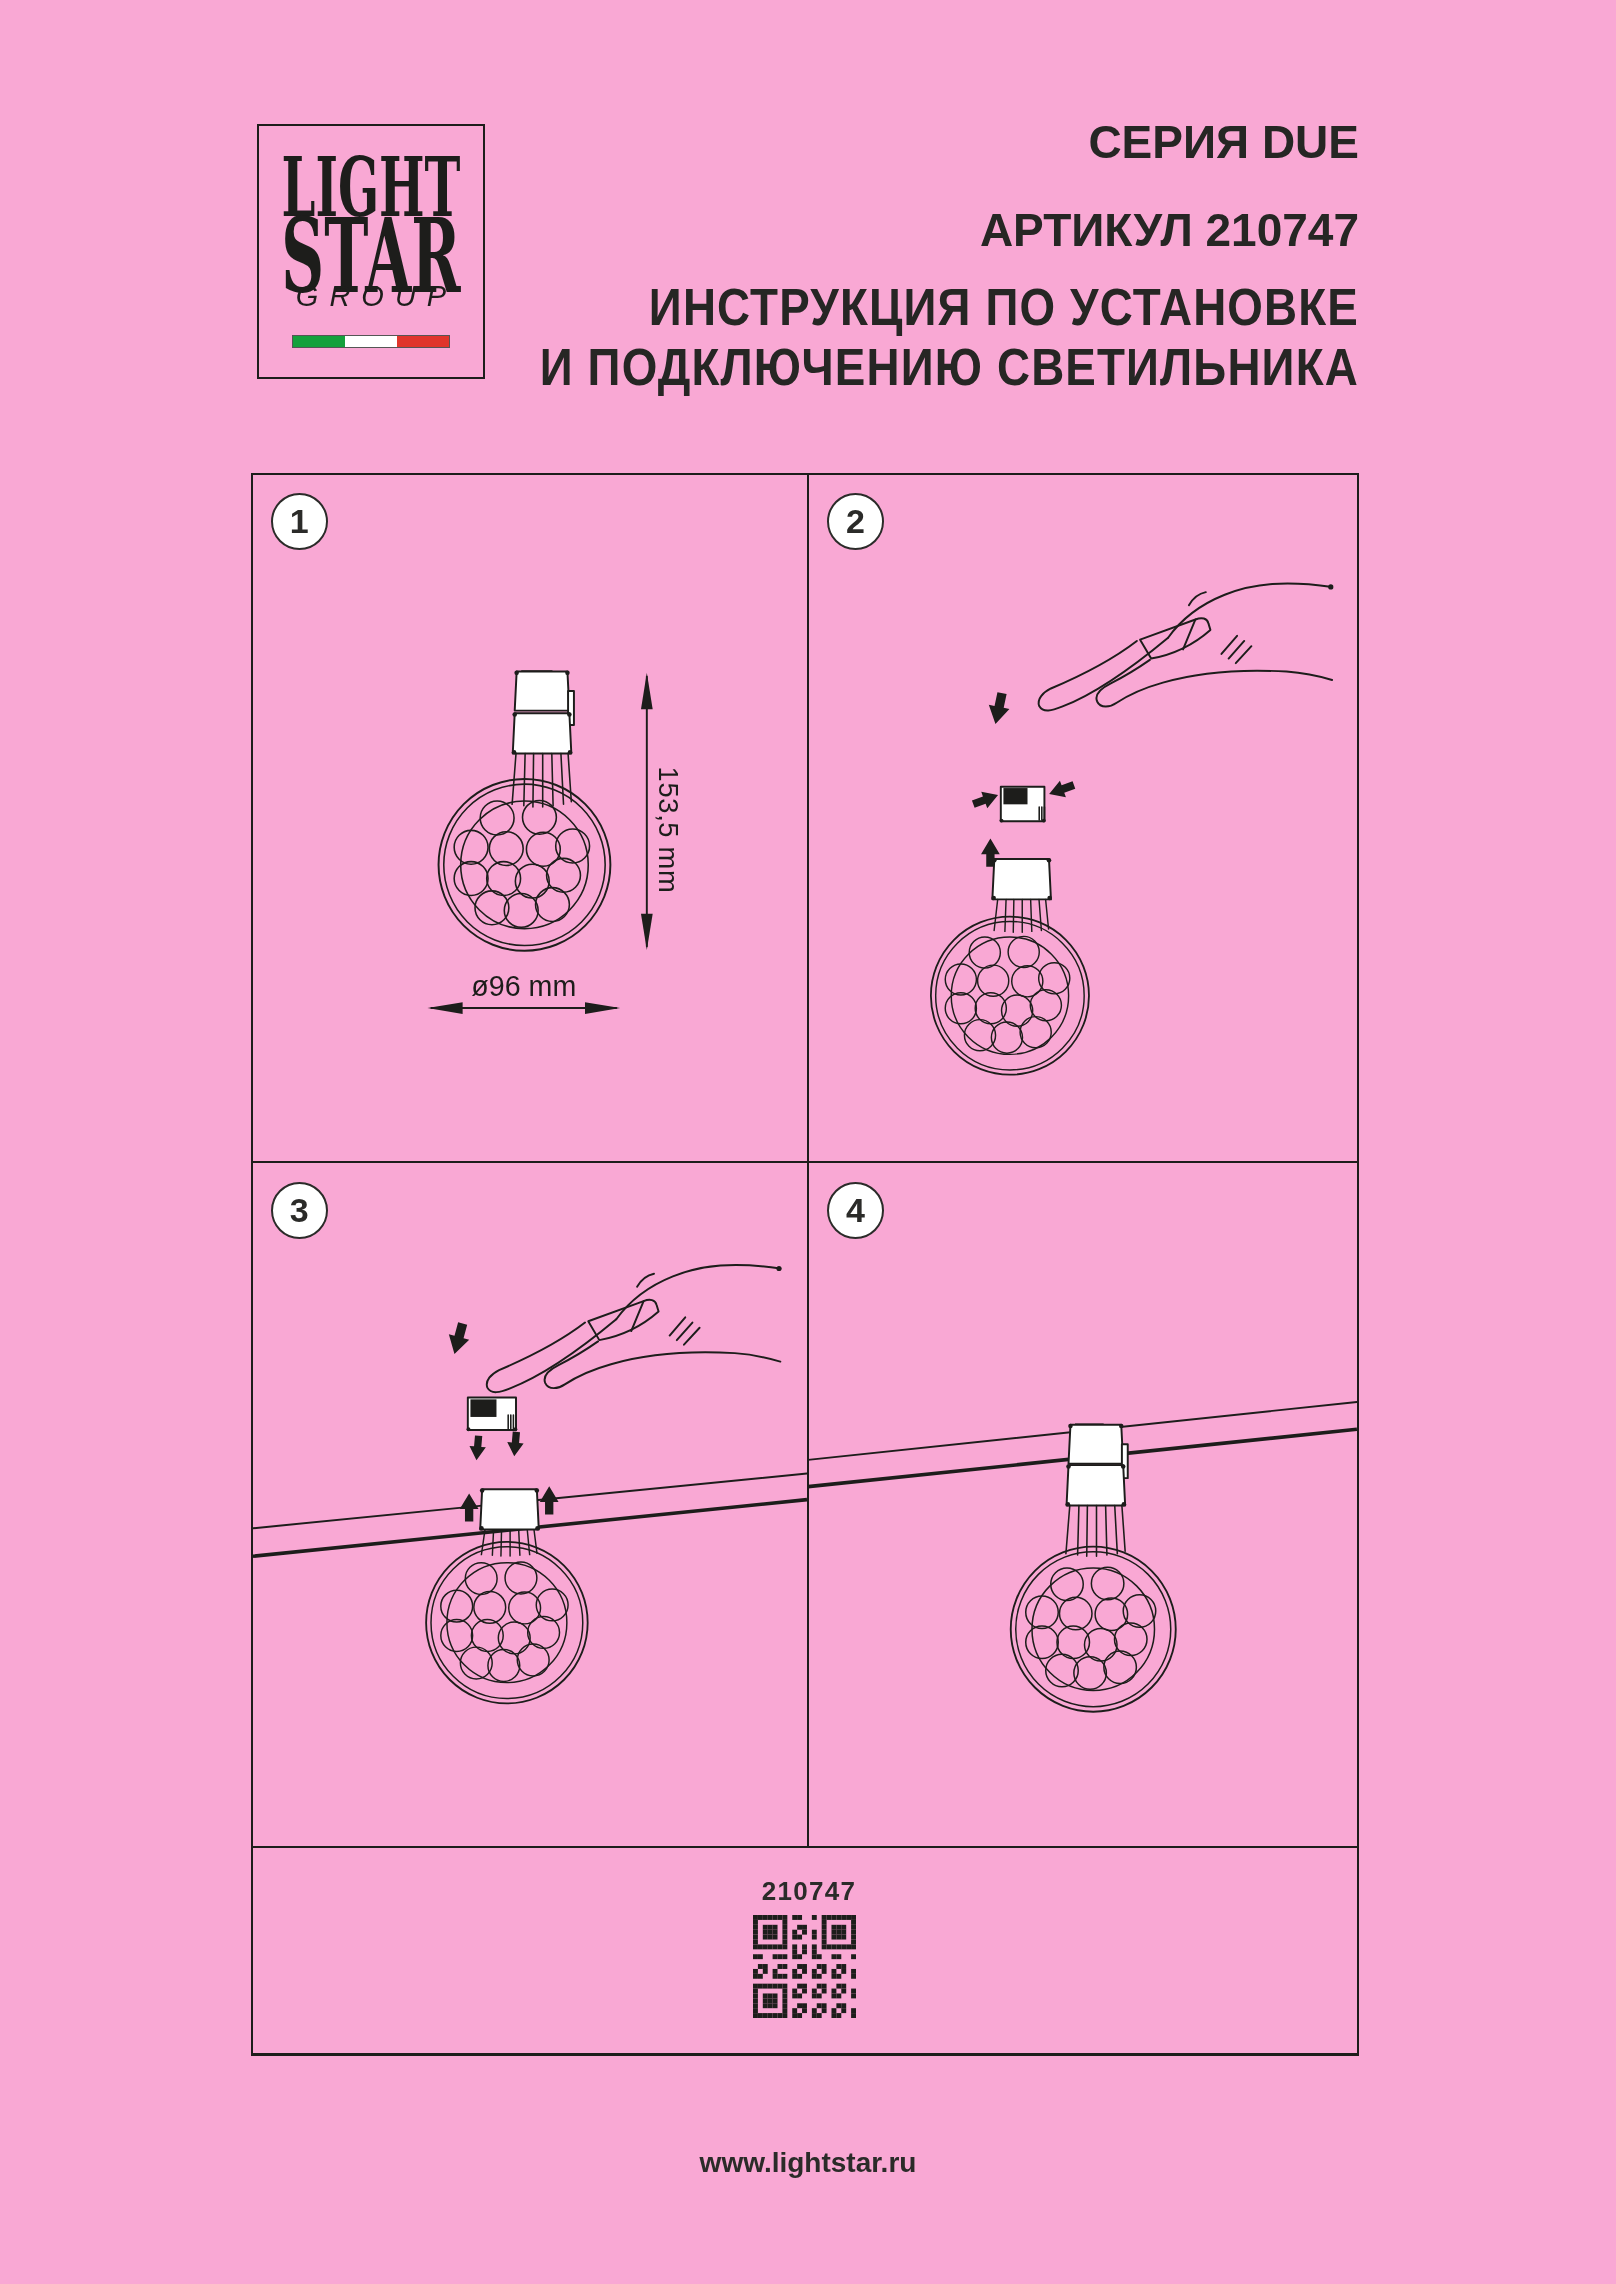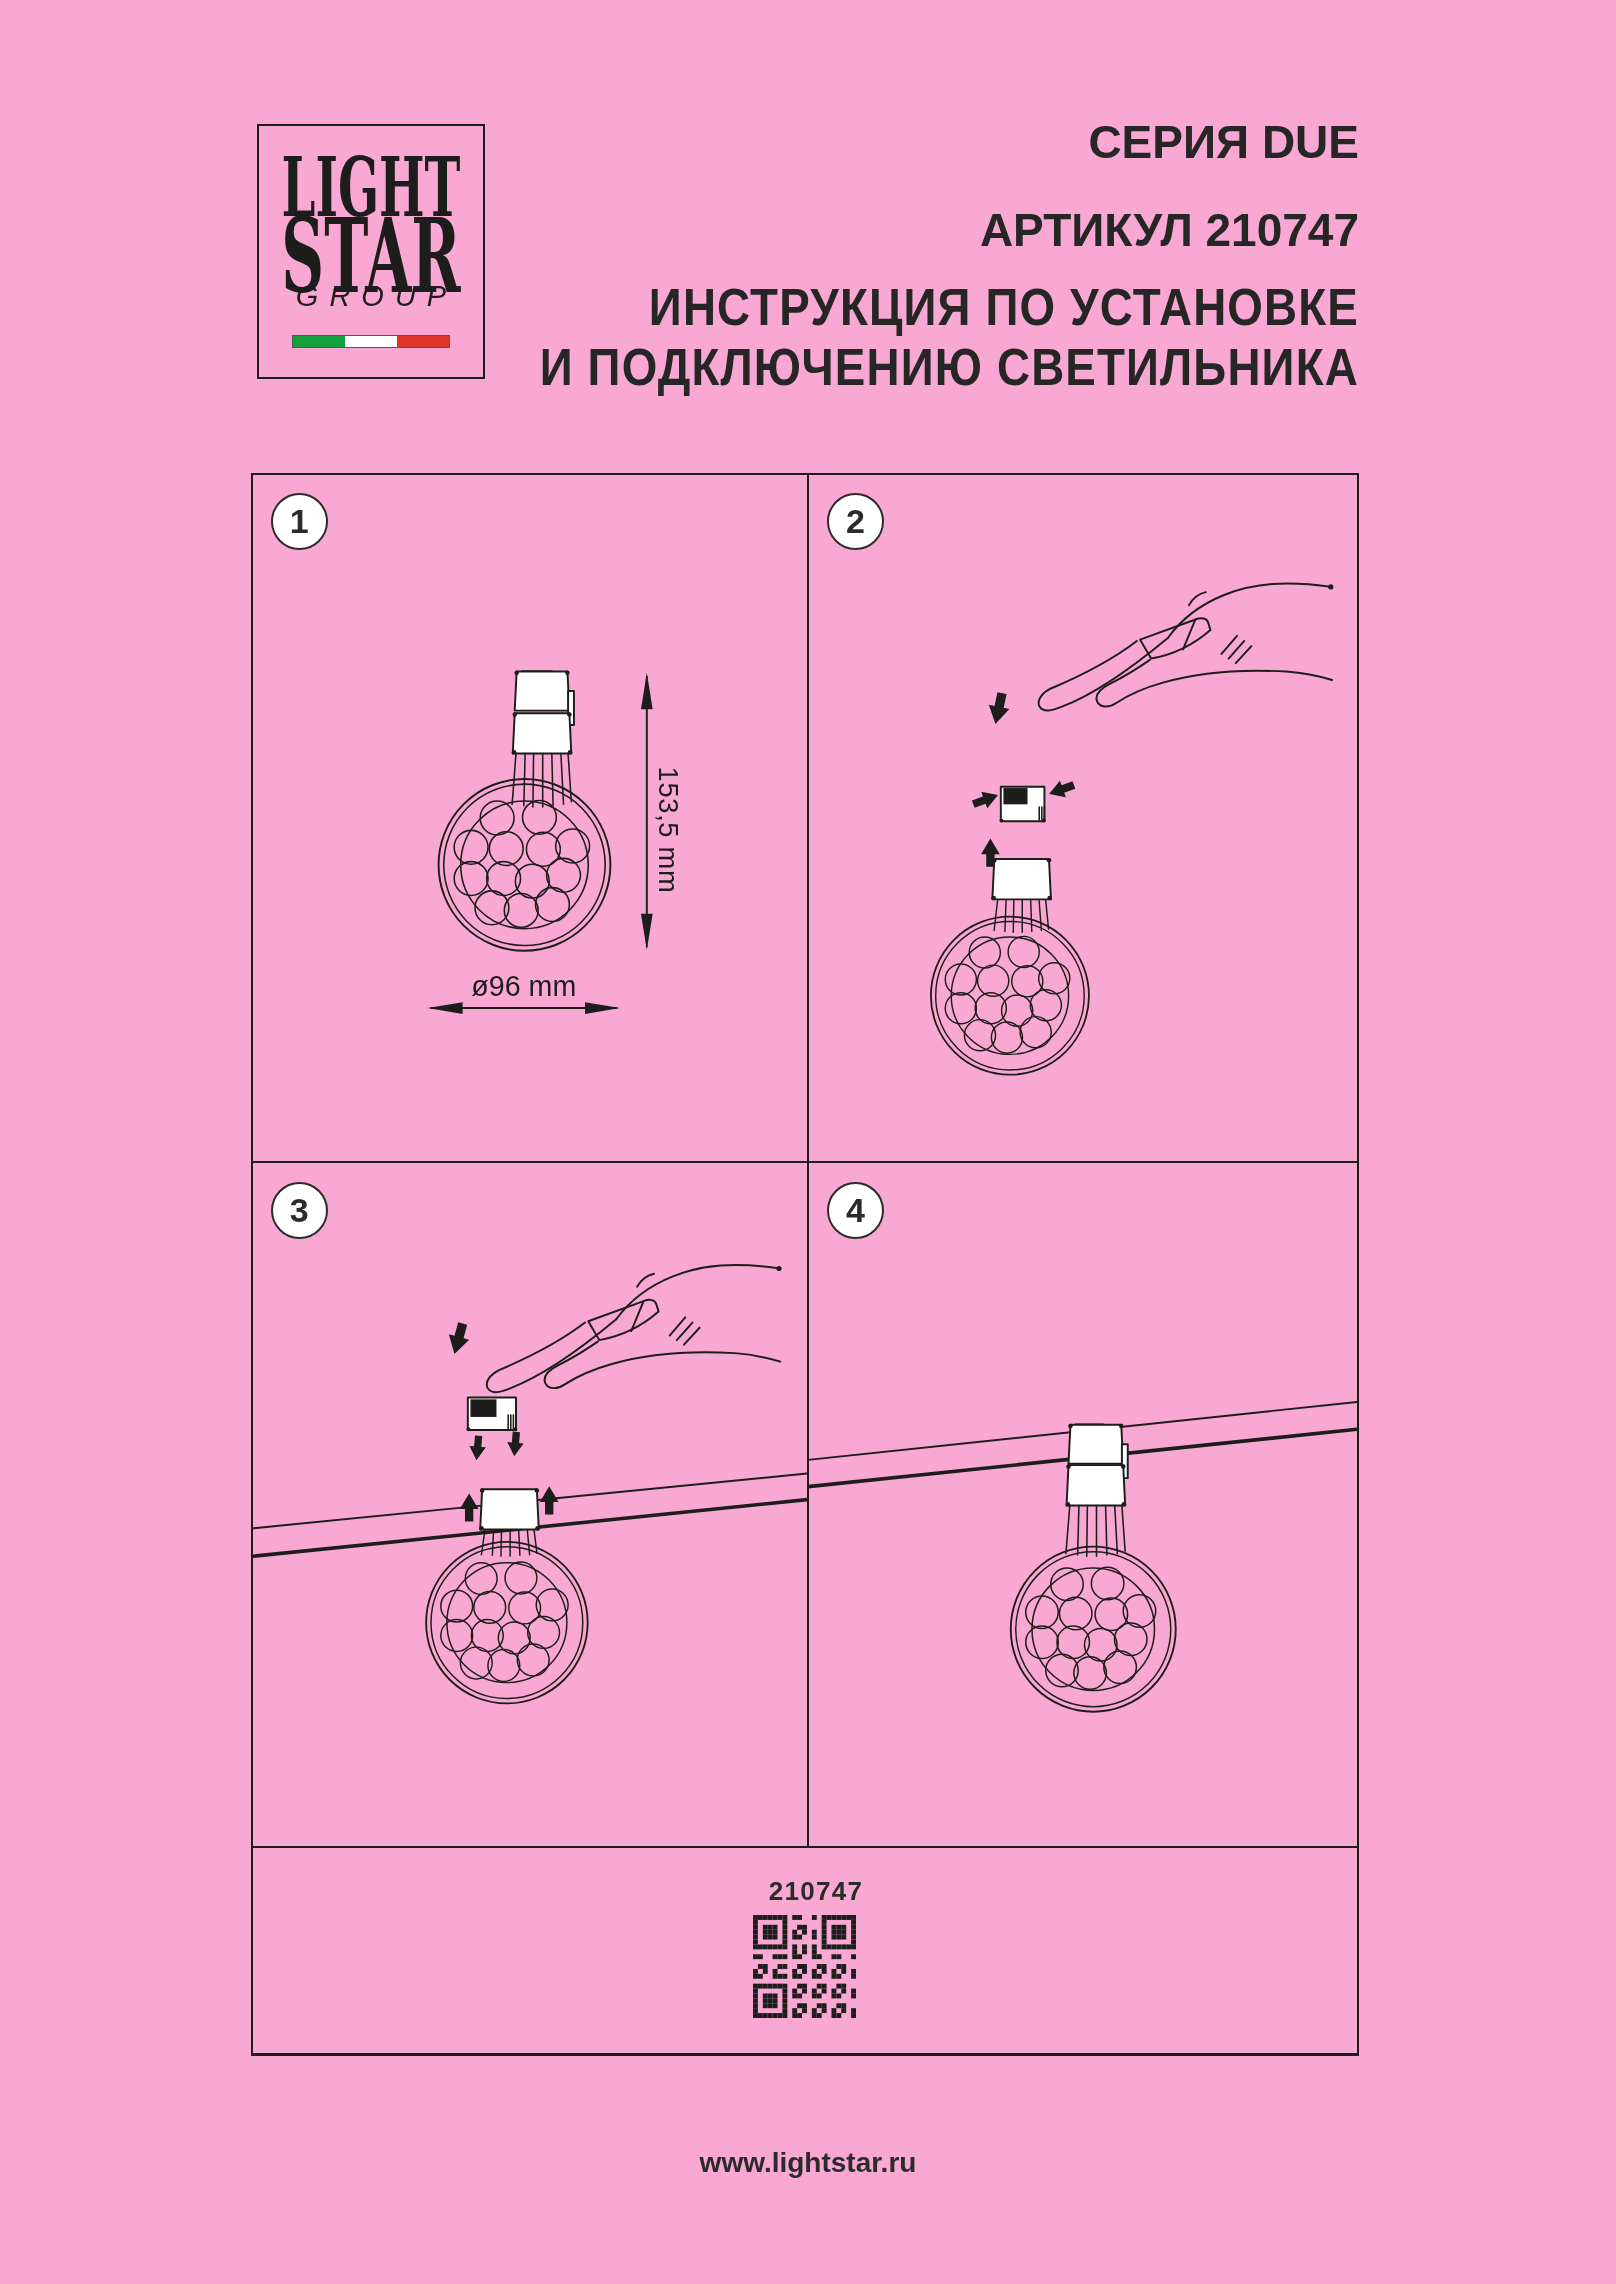--- a/index.html
+++ b/index.html
@@ -35,21 +35,21 @@
         border:2px solid #1d1d1b;border-bottom-width:3.9px;box-sizing:border-box;}
   .vline{position:absolute;left:554px;top:0;width:2px;height:1371px;background:#1d1d1b;}
   .hline1{position:absolute;left:0;top:686px;width:100%;height:2px;background:#1d1d1b;}
   .hline2{position:absolute;left:0;top:1371px;width:100%;height:2px;background:#1d1d1b;}
   .panel-svg{position:absolute;}
   .badge{position:absolute;width:57px;height:57px;border:2px solid #2b2b29;border-radius:50%;
          box-sizing:border-box;text-align:center;line-height:52px;font-size:34px;font-weight:700;
          color:#2b2b29;background:#fff;}
 
   
-  .footer-article{position:absolute;left:11px;top:1401px;width:100%;text-align:center;
+  .footer-article{position:absolute;left:4px;top:1401px;width:100%;text-align:center;
                   font-size:26px;font-weight:700;letter-spacing:1.3px;color:#2b2b29;}
   .qr{position:absolute;left:500px;top:1440px;}
 
   
   .website{position:absolute;left:0;top:2147px;width:100%;text-align:center;
            font-size:28px;font-weight:700;color:#2b2b29;}
 
   
   svg text{font-family:"Liberation Sans",sans-serif;fill:#1d1d1b;}
   .s3{fill:none;stroke:#1d1d1b;stroke-width:3;stroke-linecap:round;stroke-linejoin:round;}

